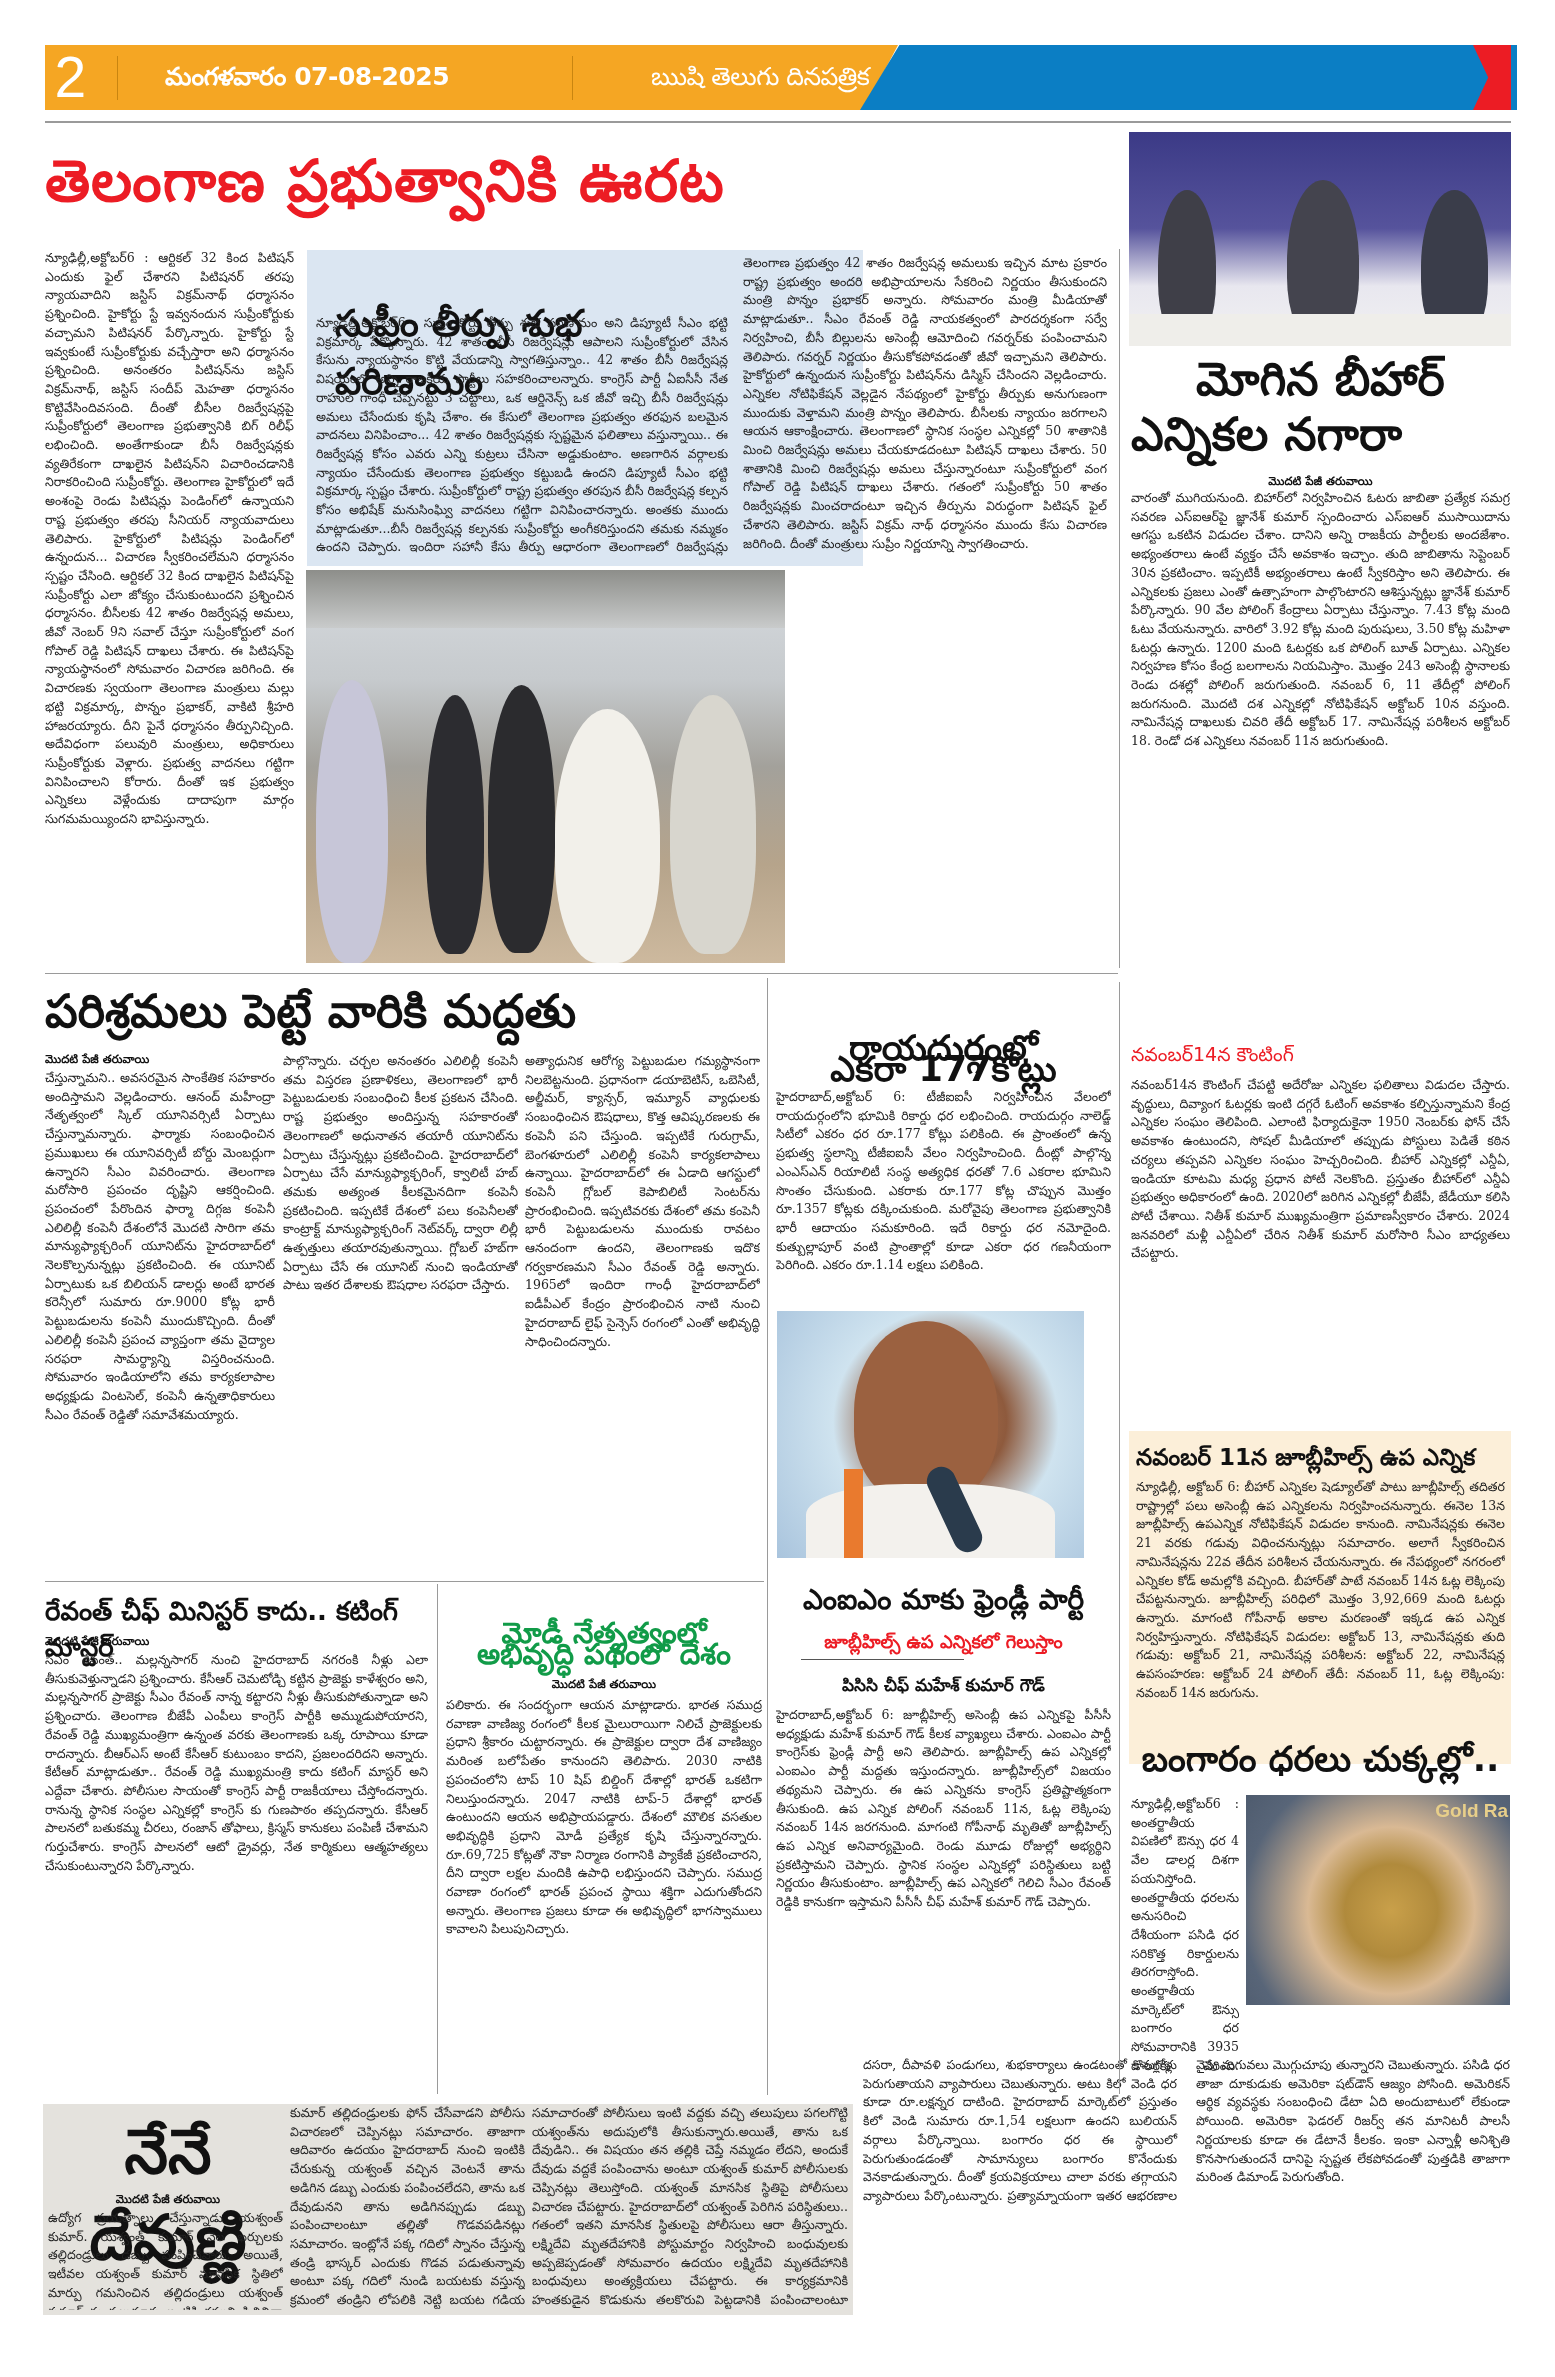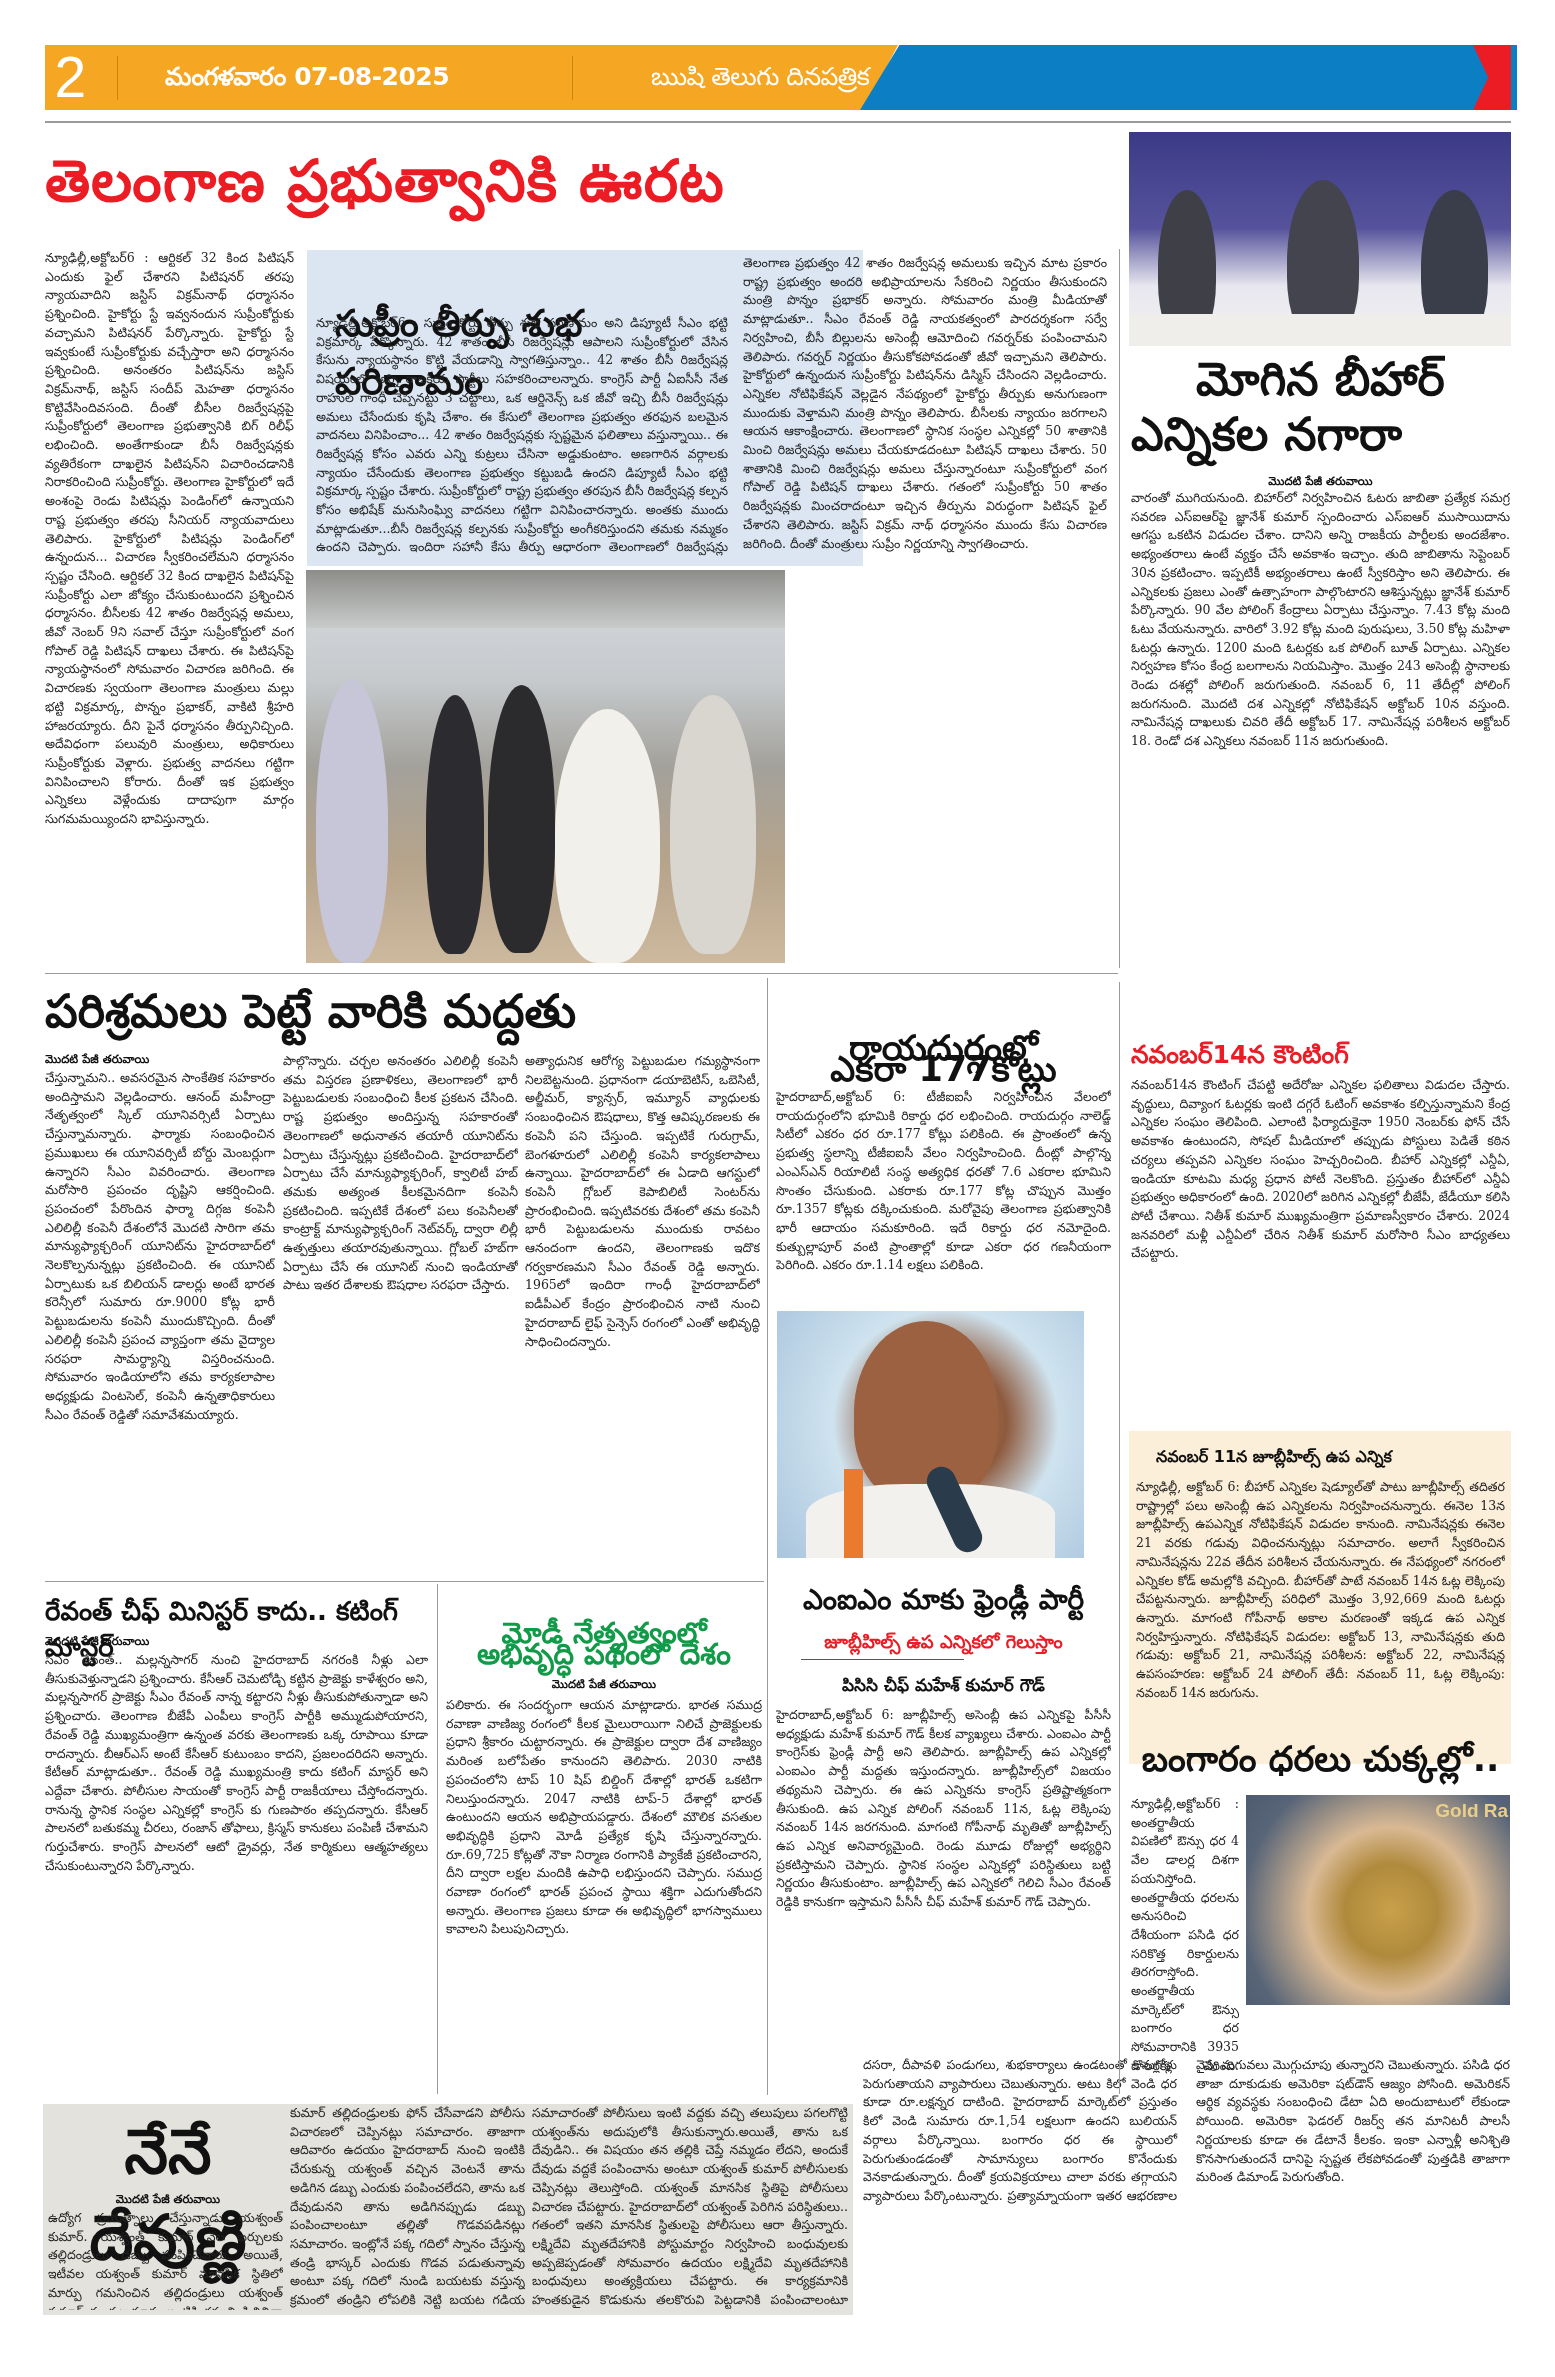--- a/index.html
+++ b/index.html
@@ -91,25 +91,25 @@
   <div class="silhouette" style="left:364px;top:125px;width:86px;height:259px;background:#d8d6ce;"></div>
 </div>
 
 <div class="col-rule-v" style="left:1119px;top:249px;height:719px;"></div>
 
 <div class="abs headline-black" style="left:1131px;top:352px;width:379px;font-size:46px;line-height:55px;text-align:center;">మోగిన బీహార్</div>
 <div class="abs headline-black" style="left:1131px;top:407px;width:379px;font-size:46px;line-height:55px;text-align:left;">ఎన్నికల నగారా</div>
 <div class="abs slug" style="left:1131px;top:438px;width:379px;text-align:center;margin-top:36px;">మొదటి పేజీ తరువాయి</div>
 <div class="abs body-text" style="left:1131px;top:489px;width:379px;height:551px;overflow:hidden;">వారంతో ముగియనుంది. బిహార్‌లో నిర్వహించిన ఓటరు జాబితా ప్రత్యేక సమగ్ర సవరణ ఎస్ఐఆర్‌పై జ్ఞానేశ్ కుమార్ స్పందించారు ఎస్ఐఆర్ ముసాయిదాను ఆగస్టు ఒకటిన విడుదల చేశాం. దానిని అన్ని రాజకీయ పార్టీలకు అందజేశాం. అభ్యంతరాలు ఉంటే వ్యక్తం చేసే అవకాశం ఇచ్చాం. తుది జాబితాను సెప్టెంబర్ 30న ప్రకటించాం. ఇప్పటికీ అభ్యంతరాలు ఉంటే స్వీకరిస్తాం అని తెలిపారు. ఈ ఎన్నికలకు ప్రజలు ఎంతో ఉత్సాహంగా పాల్గొంటారని ఆశిస్తున్నట్లు జ్ఞానేశ్ కుమార్ పేర్కొన్నారు. 90 వేల పోలింగ్ కేంద్రాలు ఏర్పాటు చేస్తున్నాం. 7.43 కోట్ల మంది ఓటు వేయనున్నారు. వారిలో 3.92 కోట్ల మంది పురుషులు, 3.50 కోట్ల మహిళా ఓటర్లు ఉన్నారు. 1200 మంది ఓటర్లకు ఒక పోలింగ్ బూత్ ఏర్పాటు. ఎన్నికల నిర్వహణ కోసం కేంద్ర బలగాలను నియమిస్తాం. మొత్తం 243 అసెంబ్లీ స్థానాలకు రెండు దశల్లో పోలింగ్ జరుగుతుంది. నవంబర్ 6, 11 తేదీల్లో పోలింగ్ జరుగనుంది. మొదటి దశ ఎన్నికల్లో నోటిఫికేషన్ అక్టోబర్ 10న వస్తుంది. నామినేషన్ల దాఖలుకు చివరి తేదీ అక్టోబర్ 17. నామినేషన్ల పరిశీలన అక్టోబర్ 18. రెండో దశ ఎన్నికలు నవంబర్ 11న జరుగుతుంది.</div>
 
-<div class="abs" style="left:1131px;top:1040px;width:379px;font-size:25px;line-height:29px;font-weight:bold;color:#ec1c24;">నవంబర్14న కౌంటింగ్</div>
+<div class="abs" style="left:1131px;top:1040px;width:379px;font-size:19px;line-height:29px;font-weight:normal;color:#ec1c24;">నవంబర్14న కౌంటింగ్</div>
 <div class="abs body-text" style="left:1131px;top:1076px;width:379px;height:345px;overflow:hidden;">నవంబర్14న కౌంటింగ్ చేపట్టి అదేరోజు ఎన్నికల ఫలితాలు విడుదల చేస్తారు. వృద్ధులు, దివ్యాంగ ఓటర్లకు ఇంటి దగ్గరే ఓటింగ్ అవకాశం కల్పిస్తున్నామని కేంద్ర ఎన్నికల సంఘం తెలిపింది. ఎలాంటి ఫిర్యాదుకైనా 1950 నెంబర్‌కు ఫోన్ చేసే అవకాశం ఉంటుందని, సోషల్ మీడియాలో తప్పుడు పోస్టులు పెడితే కఠిన చర్యలు తప్పవని ఎన్నికల సంఘం హెచ్చరించింది. బీహార్ ఎన్నికల్లో ఎన్డీఏ, ఇండియా కూటమి మధ్య ప్రధాన పోటీ నెలకొంది. ప్రస్తుతం బీహార్‌లో ఎన్డీఏ ప్రభుత్వం అధికారంలో ఉంది. 2020లో జరిగిన ఎన్నికల్లో బీజేపీ, జేడీయూ కలిసి పోటీ చేశాయి. నితీశ్ కుమార్ ముఖ్యమంత్రిగా ప్రమాణస్వీకారం చేశారు. 2024 జనవరిలో మళ్లీ ఎన్డీఏలో చేరిన నితీశ్ కుమార్ మరోసారి సీఎం బాధ్యతలు చేపట్టారు.</div>
 
 <div id="box-jubilee" class="abs"></div>
-<div class="abs headline-black" style="left:1136px;top:1440px;width:374px;font-size:16px;line-height:34px;margin-left:20px;">నవంబర్ 11న జూబ్లీహిల్స్ ఉప ఎన్నిక</div>
+<div class="abs headline-black" style="left:1136px;top:1440px;width:374px;font-size:23px;line-height:34px;">నవంబర్ 11న జూబ్లీహిల్స్ ఉప ఎన్నిక</div>
 <div class="abs body-text" style="left:1136px;top:1478px;width:369px;height:280px;overflow:hidden;">న్యూఢిల్లీ, అక్టోబర్ 6: బీహార్ ఎన్నికల షెడ్యూల్‌తో పాటు జూబ్లీహిల్స్ తదితర రాష్ట్రాల్లో పలు అసెంబ్లీ ఉప ఎన్నికలను నిర్వహించనున్నారు. ఈనెల 13న జూబ్లీహిల్స్ ఉపఎన్నిక నోటిఫికేషన్ విడుదల కానుంది. నామినేషన్లకు ఈనెల 21 వరకు గడువు విధించనున్నట్లు సమాచారం. అలాగే స్వీకరించిన నామినేషన్లను 22వ తేదీన పరిశీలన చేయనున్నారు. ఈ నేపథ్యంలో నగరంలో ఎన్నికల కోడ్ అమల్లోకి వచ్చింది. బీహార్‌తో పాటే నవంబర్ 14న ఓట్ల లెక్కింపు చేపట్టనున్నారు. జూబ్లీహిల్స్ పరిధిలో మొత్తం 3,92,669 మంది ఓటర్లు ఉన్నారు. మాగంటి గోపీనాథ్ అకాల మరణంతో ఇక్కడ ఉప ఎన్నిక నిర్వహిస్తున్నారు. నోటిఫికేషన్ విడుదల: అక్టోబర్ 13, నామినేషన్లకు తుది గడువు: అక్టోబర్ 21, నామినేషన్ల పరిశీలన: అక్టోబర్ 22, నామినేషన్ల ఉపసంహరణ: అక్టోబర్ 24 పోలింగ్ తేదీ: నవంబర్ 11, ఓట్ల లెక్కింపు: నవంబర్ 14న జరుగును.</div>
 
 <div class="abs headline-black" style="left:1131px;top:1730px;width:379px;font-size:35px;line-height:58px;text-align:center;">బంగారం ధరలు చుక్కల్లో..</div>
 <div id="photo-gold" class="photo">
   <div id="gold-text">Gold Ra</div>
 </div>
 <div class="abs body-text" style="left:1131px;top:1795px;width:108px;height:278px;overflow:hidden;">న్యూఢిల్లీ,అక్టోబర్6 : అంతర్జాతీయ విపణిలో ఔన్సు ధర 4 వేల డాలర్ల దిశగా పయనిస్తోంది. అంతర్జాతీయ ధరలను అనుసరించి దేశీయంగా పసిడి ధర సరికొత్త రికార్డులను తిరగరాస్తోంది. అంతర్జాతీయ మార్కెట్‌లో ఔన్సు బంగారం ధర సోమవారానికి 3935 డాలర్లకు చేరింది. డాలర్ విలువ రూ.88.79 వద్ద కొనసాగుతోంది. ఈ ధరలను అనుసరించి హైదరాబాద్‌లో 24 క్యారెట్ల నాణ్యమైన 10 గ్రాముల బంగారం ధర రూ.1,23,420కి చేరుకుంది. 22 క్యారెట్ల నాణ్యమైన 10 గ్రాముల బంగారం ధర రూ.1,10,700 పలుకుతోంది.</div>
 <div class="abs body-text" style="left:863px;top:2056px;width:647px;height:216px;overflow:hidden;column-count:2;column-gap:19px;">దసరా, దీపావళి పండుగలు, శుభకార్యాలు ఉండటంతో కొనుగోళ్లు పెరుగుతాయని వ్యాపారులు చెబుతున్నారు. అటు కిలో వెండి ధర కూడా రూ.లక్షన్నర దాటింది. హైదరాబాద్ మార్కెట్‌లో ప్రస్తుతం కిలో వెండి సుమారు రూ.1,54 లక్షలుగా ఉందని బులియన్ వర్గాలు పేర్కొన్నాయి. బంగారం ధర ఈ స్థాయిలో పెరుగుతుండడంతో సామాన్యులు బంగారం కొనేందుకు వెనకాడుతున్నారు. దీంతో క్రయవిక్రయాలు చాలా వరకు తగ్గాయని వ్యాపారులు పేర్కొంటున్నారు. ప్రత్యామ్నాయంగా ఇతర ఆభరణాల వైపు మగువలు మొగ్గుచూపు తున్నారని చెబుతున్నారు. పసిడి ధర తాజా దూకుడుకు అమెరికా షట్‌డౌన్ ఆజ్యం పోసింది. అమెరికన్ ఆర్థిక వ్యవస్థకు సంబంధించి డేటా ఏది అందుబాటులో లేకుండా పోయింది. అమెరికా ఫెడరల్ రిజర్వ్ తన మానిటరీ పాలసీ నిర్ణయాలకు కూడా ఈ డేటానే కీలకం. ఇంకా ఎన్నాళ్లీ అనిశ్చితి కొనసాగుతుందనే దానిపై స్పష్టత లేకపోవడంతో పుత్తడికి తాజాగా మరింత డిమాండ్ పెరుగుతోంది.</div>
 
 <div class="col-rule-h" style="left:45px;top:973px;width:1073px;"></div>

